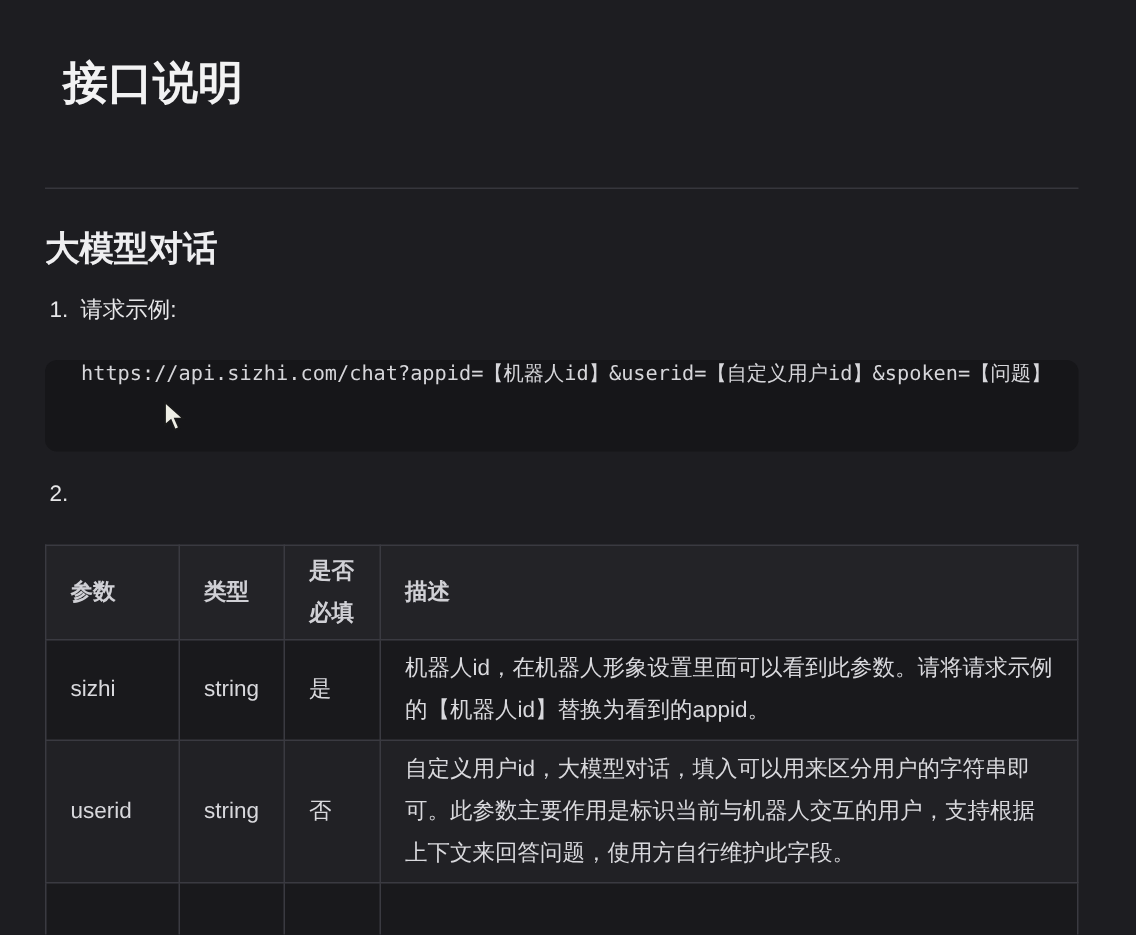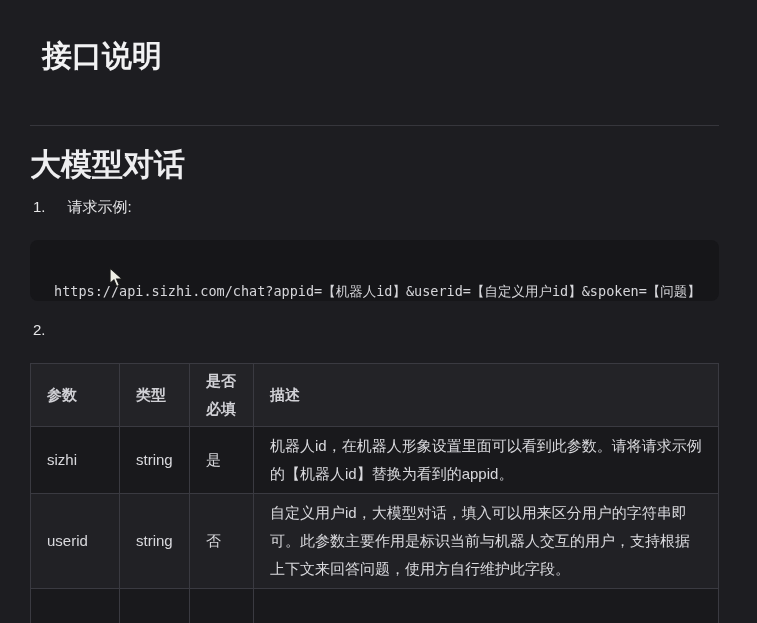--- a/index.html
+++ b/index.html
@@ -26,44 +26,44 @@
     color: #f2f2f3;
   }
   .divider {
     height: 1px;
     background: #36363c;
     margin: 51px 0 0 0;
     border: none;
   }
   .section-title {
     margin: 24px 0 4px 0;
-    font-size: 31px;
+    font-size: 23px;
     line-height: 30px;
     font-weight: bold;
     color: #eeeef0;
   }
   .step {
     display: flex;
     align-items: baseline;
     padding-left: 3px;
     font-size: 15px;
     line-height: 22px;
     color: #e6e6e8;
   }
   .step-1 { margin-top: 16px; }
   .step-2 { margin-top: 18px; }
   .step .num { flex: 0 0 auto; }
-  .step .txt { margin-left: 22px; }
+  .step .txt { margin-left: 8px; }
   .code-block {
     margin-top: 22px;
     height: 61px;
     background: #161619;
     border-radius: 8px;
     display: flex;
-    align-items: flex-end;
+    align-items: flex-start;
     padding: 0 24px;
     box-sizing: border-box;
   }
   .code-block code {
     font-family: "DejaVu Sans Mono", "Liberation Mono", monospace;
     font-size: 13.5px;
     color: #d6d6da;
     white-space: nowrap;
   }
   table.params {

